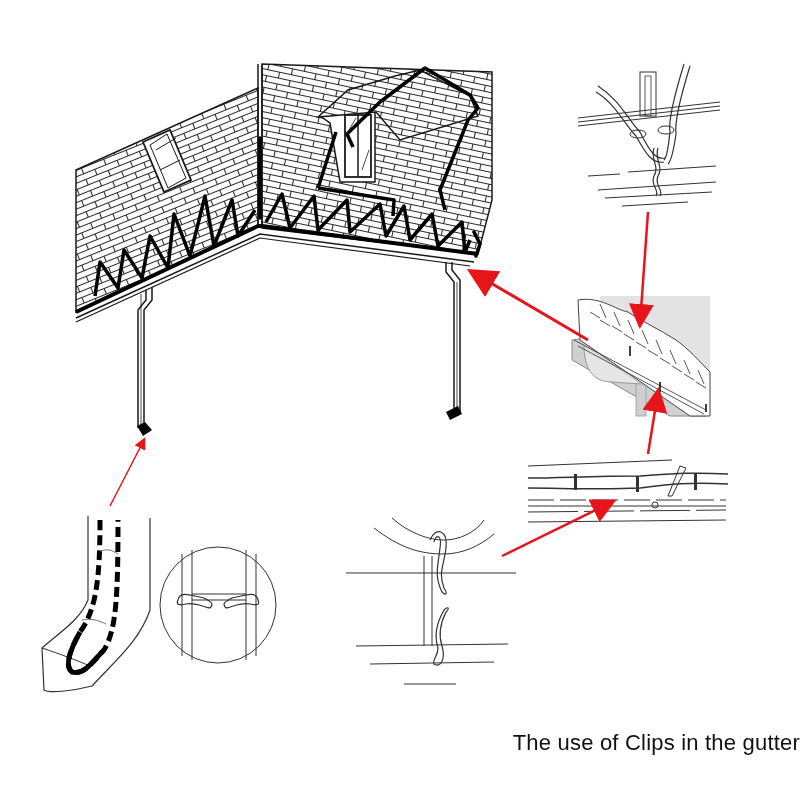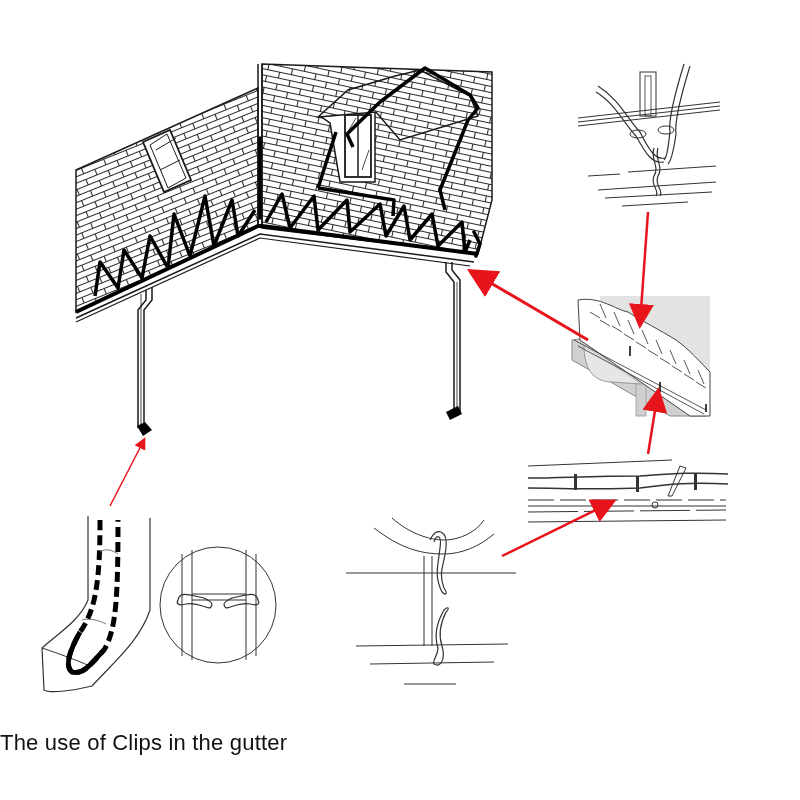--- a/index.html
+++ b/index.html
@@ -1,20 +1,20 @@
 <!DOCTYPE html>
 <html><head>
   <meta charset="utf-8">
   <style>
     html, body { margin: 0; padding: 0; background: #ffffff; }
     body { width: 800px; height: 800px; position: relative; overflow: hidden; font-family: "Liberation Sans", sans-serif; }
     .stage { position: absolute; left: 0; top: 0; width: 800px; height: 800px; }
     .caption {
       position: absolute; left: 0; width: 800px; top: 730px;
-      text-align: left; font-size: 22px; color: #111111;
+      text-align: right; font-size: 22px; color: #111111;
       font-family: "Liberation Sans", sans-serif; letter-spacing: 0.2px;
     }
     svg { position: absolute; left: 0; top: 0; }
   </style>
 </head>
 <body>
 
 <div class="stage">
 <svg width="800" height="800" viewBox="0 0 800 800">
   <defs>

